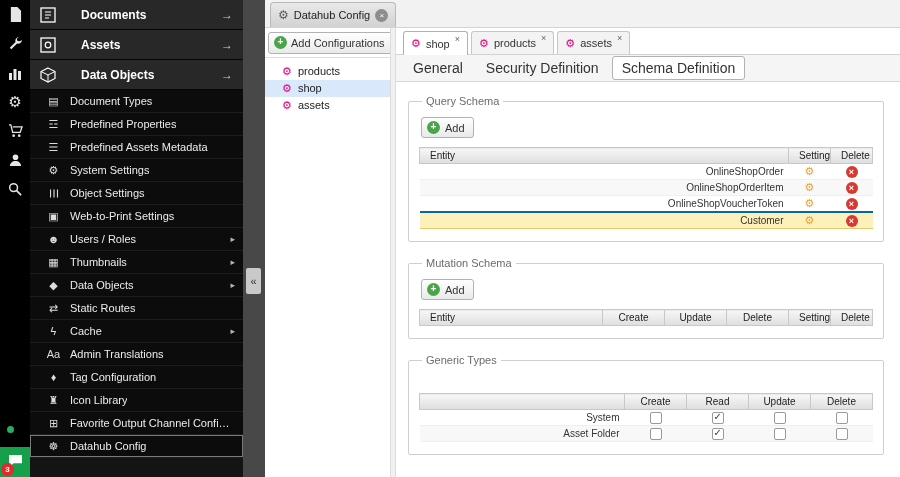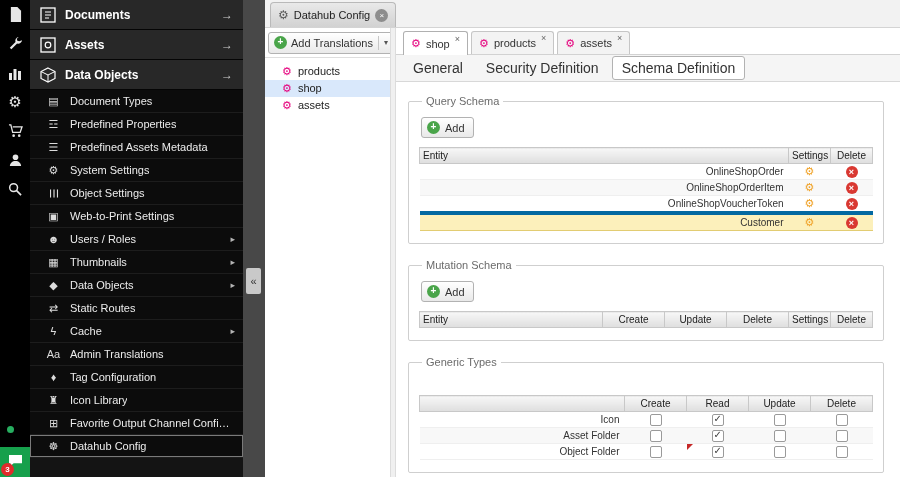--- a/index.html
+++ b/index.html
@@ -8,21 +8,21 @@
 
   
   .iconbar { position:absolute; left:0; top:0; width:30px; height:100%; background:#000; z-index:3; }
   .ib-icon { width:30px; height:29px; display:flex; align-items:center; justify-content:center; color:#e6e6e6; font-size:15px; cursor:pointer; }
   .status-dot { position:absolute; left:7px; bottom:44px; width:7px; height:7px; border-radius:50%; background:#27ae60; }
   .chat-button { position:absolute; left:0; bottom:0; width:30px; height:30px; background:#16a04c; display:flex; align-items:center; justify-content:center; cursor:pointer; }
   .badge { position:absolute; left:1px; bottom:1px; min-width:13px; height:13px; border-radius:7px; background:#e02b2b; color:#fff; font-size:8px; font-weight:bold; line-height:13px; text-align:center; padding:0 2px; }
 
   
   .sidebar { position:absolute; left:30px; top:0; width:213px; height:100%; background:#141414; z-index:2; }
-  .acc-header { height:30px; display:flex; align-items:center; padding:0 10px 0 9px; background:#282828; border-bottom:1px solid #050505; color:#fff; font-size:12px; font-weight:bold; cursor:pointer; }
+  .acc-header { height:30px; display:flex; align-items:center; padding:0 10px 0 9px; background:#282828; border-bottom:1px solid #050505; color:#fff; font-size:12px; font-weight:bold; cursor:pointer;gap:16px; }
   .acc-icon { width:17px; height:17px; margin-right:9px; display:flex; align-items:center; justify-content:center; }
   .acc-arrow { margin-left:auto; font-size:12px; color:#cfcfcf; font-weight:normal; }
   .sub-item { height:23px; display:flex; align-items:center; padding:0 8px 0 16px; background:#0c0c0c; border-bottom:1px solid #1d1d1d; color:#ececec; font-size:11px; cursor:pointer; }
   .sub-icon { width:15px; margin-right:9px; text-align:center; font-size:11px; color:#dcdcdc; flex:none; }
   .rot90 { display:inline-block; transform:rotate(90deg); }
   .sub-label { white-space:nowrap; overflow:hidden; text-overflow:ellipsis; }
   .sub-chevron { margin-left:auto; color:#b5b5b5; font-size:9px; }
   .sub-item.focused { box-shadow:inset 0 0 0 1px #7a7a7a; }
 
   
@@ -59,26 +59,26 @@
   .subtab-bar { height:27px; flex:none; background:#f5f5f5; border-bottom:1px solid #d8d8d8; display:flex; align-items:center; gap:3px; padding-left:7px; }
   .subtab { font-size:14px; color:#333; padding:3px 9px; border:1px solid transparent; border-radius:3px; cursor:pointer; }
   .subtab.active { background:#fff; border-color:#b2b2b2; }
 
   .editor { flex:1; padding:13px 16px 0 12px; overflow:hidden; background:#fff; }
   fieldset { border:1px solid #cfcfcf; border-radius:2px; padding:6px 10px 12px; margin-bottom:15px; }
   legend { font-size:11px; color:#6b6b6b; padding:0 4px; margin-left:3px; }
   .add-btn { display:inline-flex; align-items:center; height:21px; border:1px solid #b2b2b2; border-radius:3px; background:linear-gradient(#ffffff,#e9e9e9); padding:0 8px 0 5px; font-size:11px; color:#333; gap:5px; margin:4px 0 2px 2px; cursor:pointer; }
 
   table.grid { border-collapse:collapse; width:100%; margin-top:7px; table-layout:fixed; }
-  .grid th { background:linear-gradient(#f7f7f7,#dedede); border:1px solid #c8c8c8; border-left:none; font-weight:normal; font-size:10px; color:#222; text-align:left; padding:1px 3px; height:16px; overflow:hidden; }
+  .grid th { background:linear-gradient(#f7f7f7,#dedede); border:1px solid #c8c8c8; border-left:none; font-weight:normal; font-size:10px; color:#222; text-align:left; padding:1px 10px; height:16px; overflow:hidden; }
   .grid th:first-child { border-left:1px solid #c8c8c8; }
   .grid th.c, .grid td.c { text-align:center; }
   .grid td { font-size:10px; color:#333; padding:1px 5px; height:16px; border-bottom:1px solid #efefef; background:#fff; position:relative; overflow:hidden;text-align:right; }
   .grid tr.alt td { background:#f8f8f8; }
-  .grid tr.selected td { background:#fcf0bb; border-top:4px solid #0369a1; border-bottom:1px solid #e2cc72; }
+  .grid tr.selected td { background:#fcf0bb; border-top:2px solid #0369a1; border-bottom:1px solid #e2cc72; }
   .gear { color:#f0a32a; font-size:11px; cursor:pointer; }
   .del { display:inline-block; width:12px; height:12px; border-radius:50%; background:#d93831; color:#fff; font-size:9px; font-weight:bold; line-height:12px; text-align:center; cursor:pointer; }
   .cb { display:inline-block; width:12px; height:12px; border:1px solid #9a9a9a; border-radius:2px; background:#fff; vertical-align:middle; position:relative; cursor:pointer; }
   .cb.checked::after { content:"✓"; position:absolute; left:1px; top:-2px; font-size:10px; color:#3c3c3c; }
   td.dirty::before { content:""; position:absolute; left:0; top:0; border-top:6px solid #c62828; border-right:6px solid transparent; }
   .gt-gap { height:14px; }
 </style>
 </head>
 <body>
 
@@ -249,21 +249,21 @@
         <span class="win-tab-close">×</span>
       </div>
     </div>
 
     <div class="main-body">
 
       <div class="tree-panel">
         <div class="tree-toolbar">
           <div class="add-config-btn">
             <span class="plus-circle">+</span>
-            <span>Add Translations</span>
+            <span>Add Configurations</span>
             <span class="btn-sep"></span>
             <span class="caret">▾</span>
           </div>
         </div>
         <div class="tree-items">
           <div class="tree-item">
             <span class="pink-icon">⚙</span>
             <span>products</span>
           </div>
           <div class="tree-item selected">
@@ -389,37 +389,30 @@
                 </colgroup>
               <tbody>
                   <tr>
                 <th></th>
                 <th class="c">Create</th>
                 <th class="c">Read</th>
                 <th class="c">Update</th>
                 <th class="c">Delete</th>
               </tr>
               <tr>
-                <td>Icon</td>
+                <td>System</td>
                 <td class="c"><span class="cb"></span></td>
                 <td class="c"><span class="cb checked"></span></td>
                 <td class="c"><span class="cb"></span></td>
                 <td class="c"><span class="cb"></span></td>
               </tr>
               <tr class="alt">
                 <td>Asset Folder</td>
                 <td class="c"><span class="cb"></span></td>
                 <td class="c"><span class="cb checked"></span></td>
-                <td class="c"><span class="cb"></span></td>
-                <td class="c"><span class="cb"></span></td>
-              </tr>
-              <tr>
-                <td>Object Folder</td>
-                <td class="c"><span class="cb"></span></td>
-                <td class="c dirty"><span class="cb checked"></span></td>
                 <td class="c"><span class="cb"></span></td>
                 <td class="c"><span class="cb"></span></td>
               </tr>
             </tbody>
               </table>
           </fieldset>
 
         </div>
       </div>
     </div>

